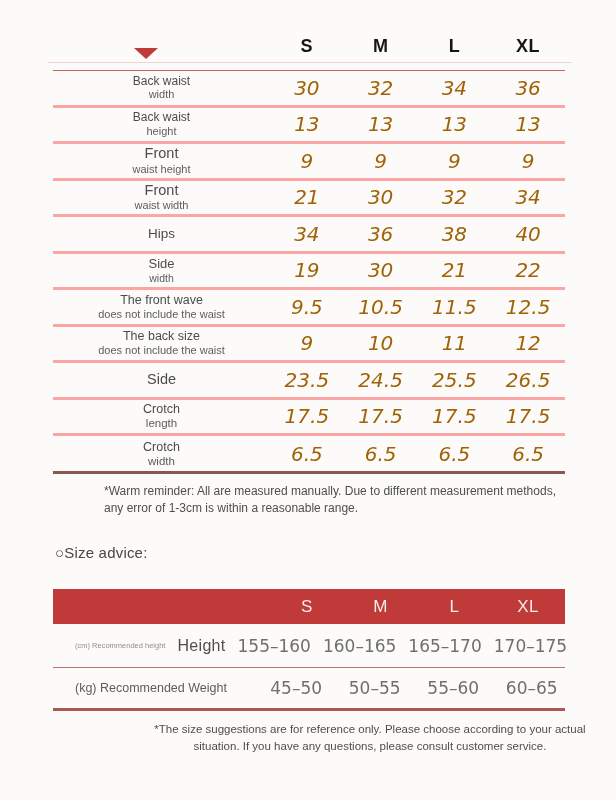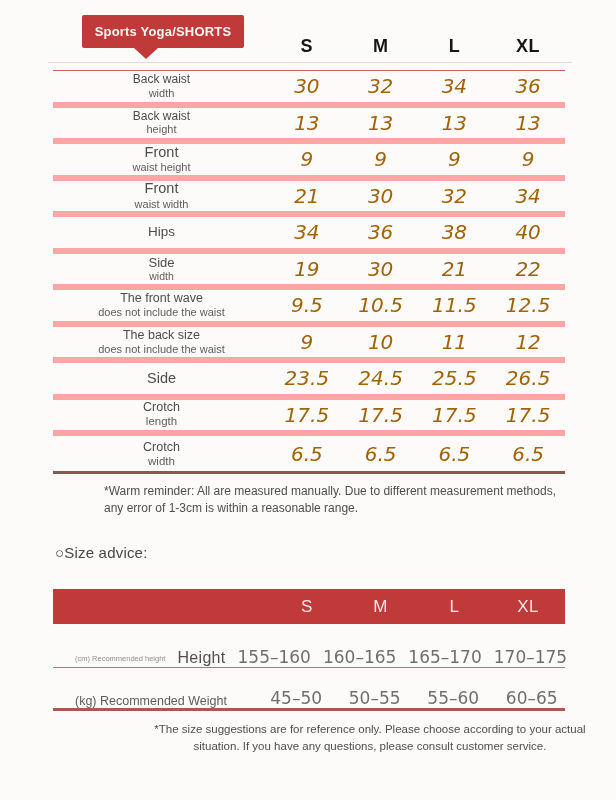--- a/index.html
+++ b/index.html
@@ -32,21 +32,21 @@
     font-size:18px;font-weight:bold;color:#161616;letter-spacing:.5px;
   }
   
   .rule-faint{position:absolute;left:48px;top:62px;width:524px;height:1px;background:#ecd6d1;}
   .rule-top{position:absolute;left:53px;top:70px;width:512px;height:1px;background:#c4655e;}
   .t1-bottom{position:absolute;left:53px;top:471px;width:512px;height:3px;background:#8d564e;}
   
   .t1{position:absolute;left:53px;top:71px;width:512px;}
   .t1-row{
     display:flex;align-items:center;height:36.5px;box-sizing:border-box;
-    border-bottom:6px solid #fca5a5;
+    border-bottom:3px solid #fca5a5;
   }
   .t1-row:last-child{border-bottom:none;}
   .t1-label{width:217px;text-align:center;line-height:1.2;}
   .lbl-main{font-size:12px;color:#4c4c4c;}
   .lbl-sub{font-size:11px;color:#5d5d5d;}
   .r-big .lbl-main{font-size:14.5px;}
   .r-hips .lbl-main{font-size:13.5px;}
   .r-foot .lbl-main{font-size:13px;}
   .r-foot .lbl-sub{font-size:10.5px;}
   .r-wave .lbl-main{font-size:12.5px;}
@@ -70,21 +70,21 @@
   }
   .advice-bar{
     position:absolute;left:53px;top:589px;width:512px;height:35px;
     background:#bf3a38;display:flex;align-items:center;
   }
   .advice-spacer{width:217px;}
   .advice-hcell{
     width:73.75px;text-align:center;
     font-size:17px;color:#f7ecea;letter-spacing:.5px;
   }
-  .advice-row{position:absolute;left:53px;width:512px;display:flex;align-items:flex-end;gap:12px;}
+  .advice-row{position:absolute;left:53px;width:512px;display:flex;align-items:center;gap:12px;}
   .advice-row1{top:624px;height:43px;}
   .advice-row2{top:668px;height:40px;}
   .a-labelcell{
     width:217px;box-sizing:border-box;padding-left:22px;
     display:flex;align-items:center;justify-content:flex-start;
   }
   .a-prefix{font-size:7.5px;color:#8f8f8f;margin-right:12px;white-space:nowrap;}
   .a-main{font-size:16px;color:#4f4f4f;letter-spacing:.3px;}
   .a-prefix2{font-size:12.5px;color:#5c5c5c;white-space:nowrap;}
   .a-val{
@@ -96,23 +96,20 @@
   .note2{
     position:absolute;left:150px;top:721px;width:440px;
     font-size:11.5px;color:#4e4e4e;line-height:1.5;text-align:center;
   }
 </style>
 </head>
 <body>
 
 <div class="page">
 
-  <div class="badge">
-    <span class="badge-label">Sports Yoga/SHORTS</span>
-  </div>
   <div class="badge-arrow"></div>
 
   <div class="t1-header">
     <div class="t1-hcell">S</div>
     <div class="t1-hcell">M</div>
     <div class="t1-hcell">L</div>
     <div class="t1-hcell">XL</div>
   </div>
 
   <div class="rule-faint"></div>

